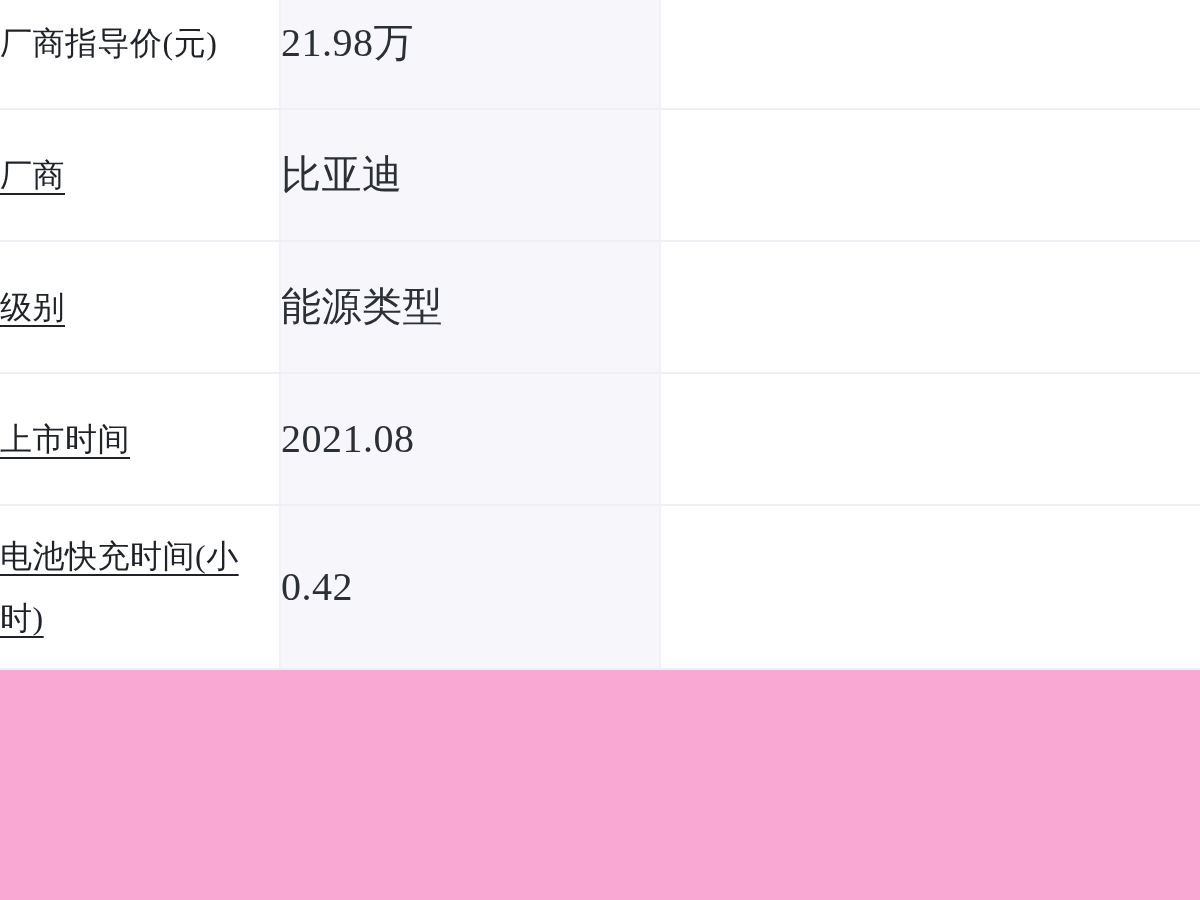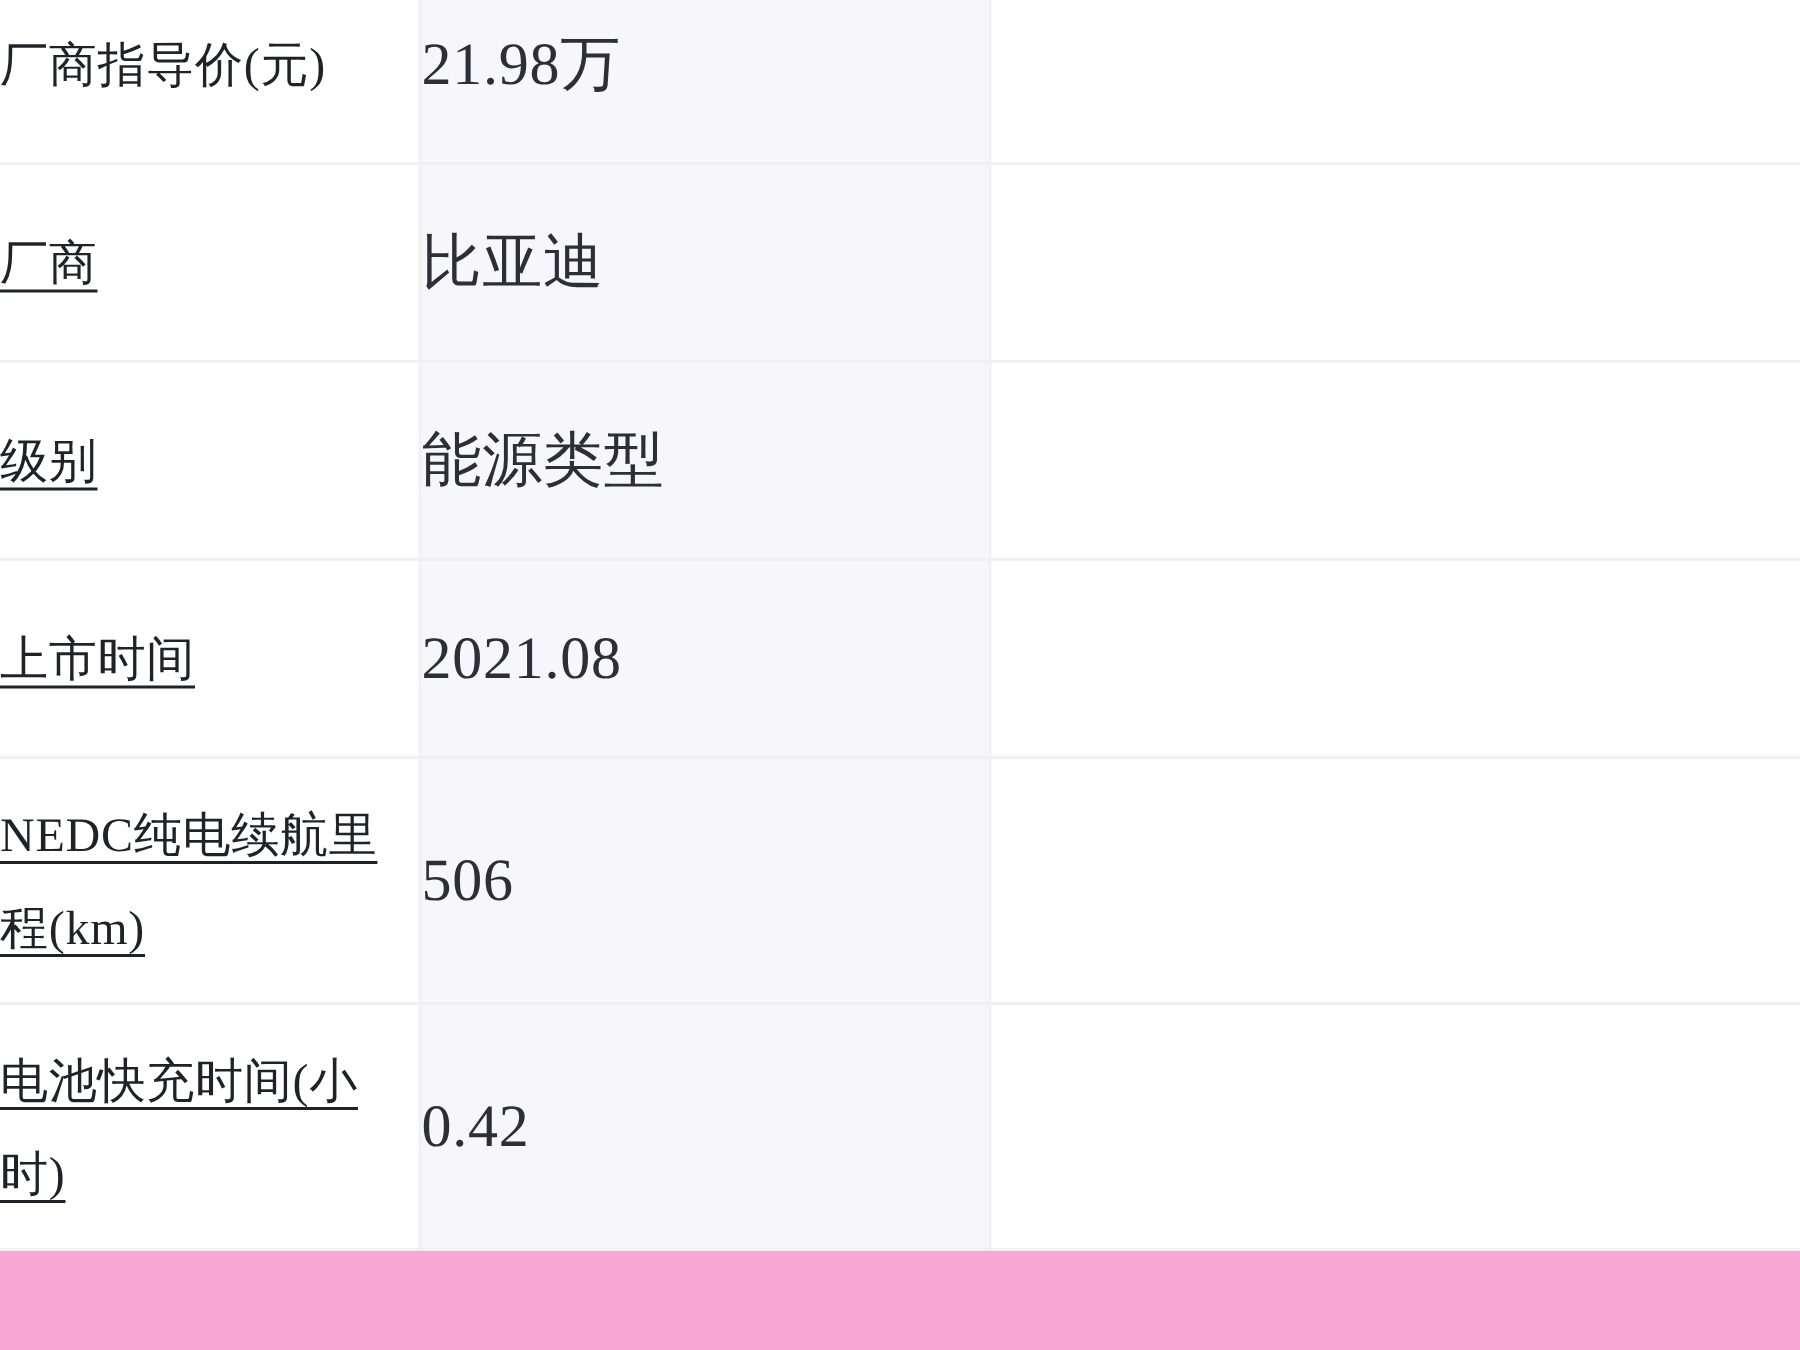--- a/index.html
+++ b/index.html
@@ -125,27 +125,20 @@
           <td class="cell-blank"></td>
         </tr>
         <tr>
           <td class="cell-label"><span class="label-text underlined">上市时间</span></td>
           <td class="cell-value">
             <div class="value-text">2021.08</div>
           </td>
           <td class="cell-blank"></td>
         </tr>
         <tr class="row-tall">
-          <td class="cell-label"><span class="label-text underlined">NEDC纯电续航里程(km)</span></td>
-          <td class="cell-value">
-            <div class="value-text">506</div>
-          </td>
-          <td class="cell-blank"></td>
-        </tr>
-        <tr class="row-tall">
           <td class="cell-label"><span class="label-text underlined">电池快充时间(小时)</span></td>
           <td class="cell-value">
             <div class="value-text">0.42</div>
           </td>
           <td class="cell-blank"></td>
         </tr>
       </tbody>
   </table>
 </div>
 

